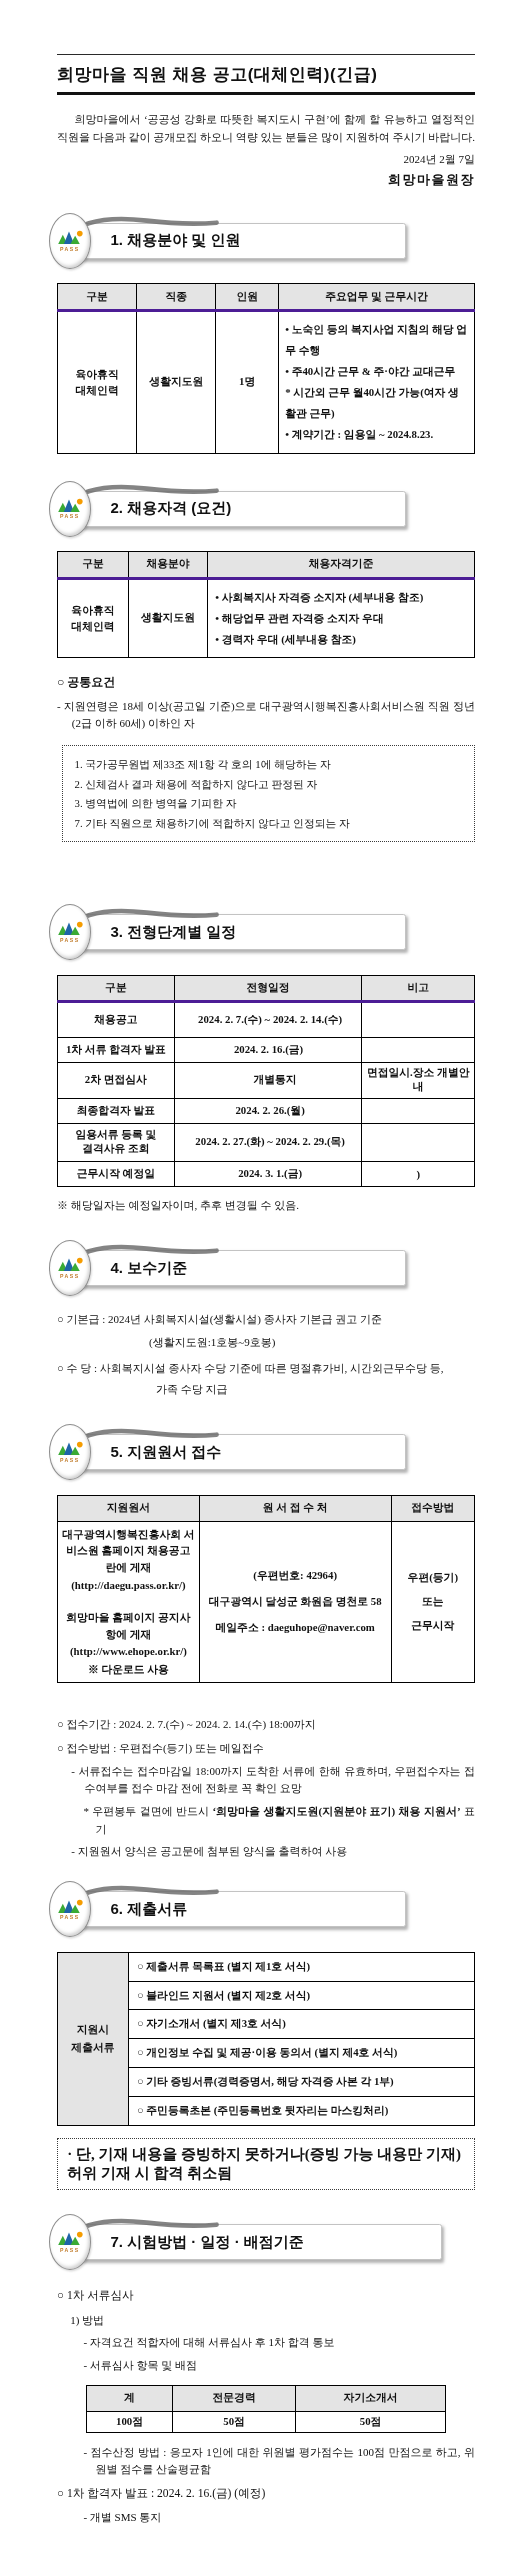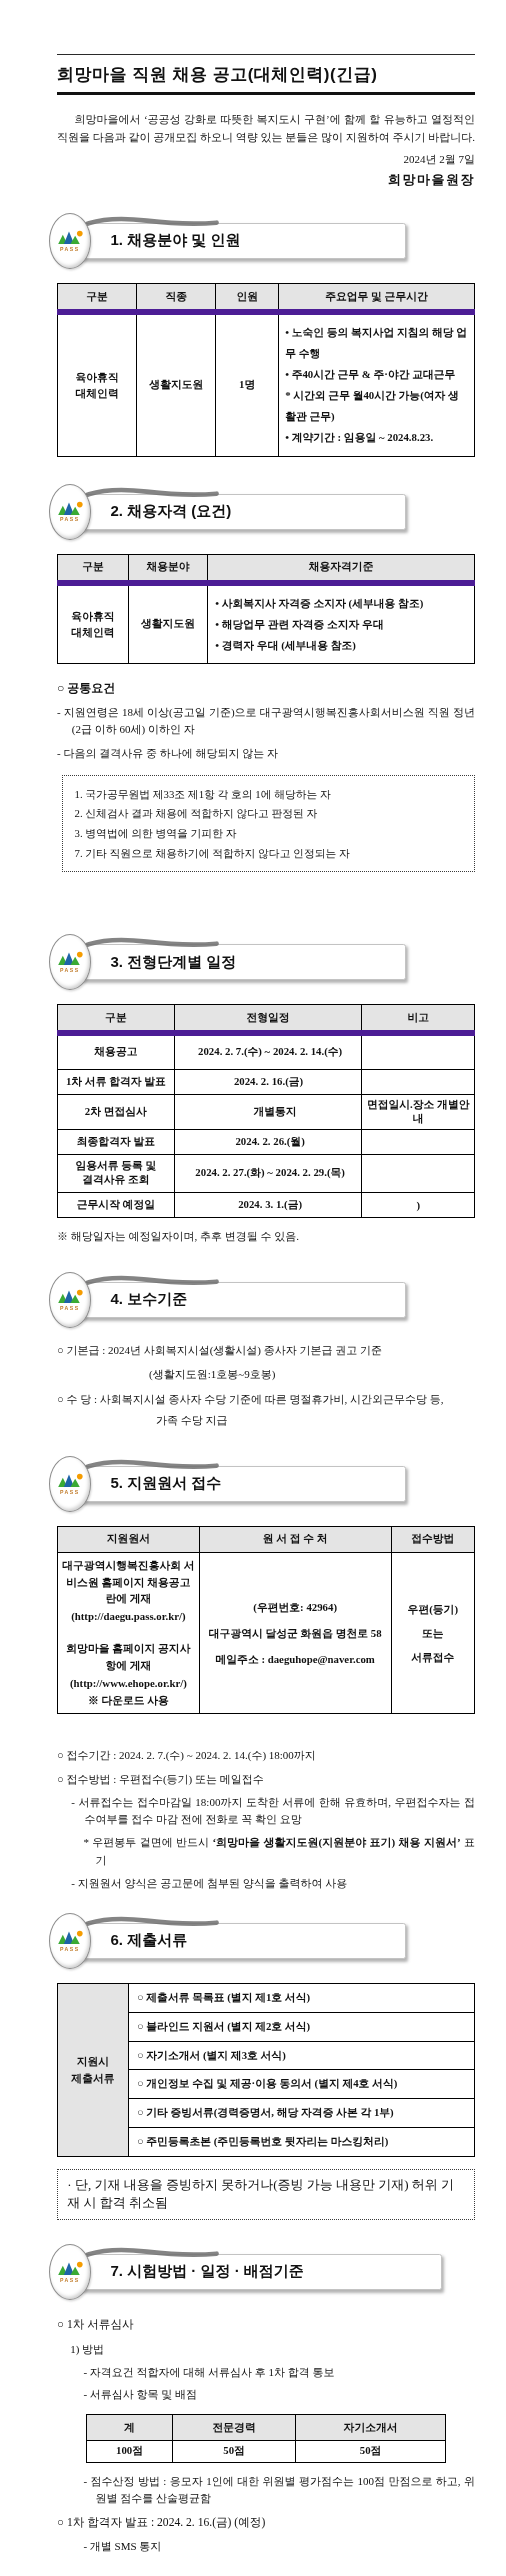--- a/index.html
+++ b/index.html
@@ -26,21 +26,21 @@
          border:0.5px solid #c3c3c3; border-radius:2.6px; box-shadow:1.5px 2.1px 3.1px rgba(0,0,0,.3);
          display:flex; align-items:center; padding-left:29px; z-index:1; }
   .swoosh { position:absolute; top:-7.7px; left:-17.5px; }
   .bar-text { font-family:"Liberation Sans","DejaVu Sans",sans-serif; font-size:15px; font-weight:bold; white-space:nowrap; }
 
   
   table.doc { border-collapse:collapse; width:100%; margin-top:14.4px; }
   table.doc th, table.doc td { border:0.5px solid #000; font-size:10.8px; text-align:center; vertical-align:middle; padding:3.1px 4.1px;font-weight:bold; }
   table.doc thead th { background:#e4e4e4; font-weight:bold; height:18.5px; }
   table.t-heavy { border-top:1.5px solid #000; border-bottom:1.5px solid #000; }
-  table.t-heavy thead th { border-bottom:6px solid #4c1d95; }
+  table.t-heavy thead th { border-bottom:3px solid #4c1d95; }
   td.cell-left { text-align:left; }
   .duty-line { text-align:left; line-height:1.95; }
   .stack-line { line-height:1.5; }
   .cell-gap { height:13.4px; }
   table.t5 td { height:auto; }
   .t5-body td { padding:9.3px 5.2px; }
   .t5 .src-line { line-height:1.55; margin:1px 0; }
   .t6-label { background:#e4e4e4; width:17%; font-size:11.3px; line-height:1.6; }
   .t6 td.item { text-align:left; height:21.6px; padding-left:8.2px; font-size:10.8px; }
   table.t7a { width:86%; margin:10.3px auto 0; }
@@ -49,21 +49,21 @@
   .blk { font-size:11px; line-height:1.6; }
   .li   { padding-left:1.35em; text-indent:-1.35em; margin-top:6.2px; text-align:justify; }
   .li2  { margin-left:1.3em; padding-left:1.2em; text-indent:-1.2em; margin-top:5.2px; text-align:justify; }
   .li3  { margin-left:2.4em; padding-left:1.1em; text-indent:-1.1em; margin-top:5.2px; text-align:justify; }
   .bold { font-weight:bold; }
   .sub-indent-1 { margin-left:92px; margin-top:6px; }
   .sub-indent-2 { margin-left:99px; margin-top:3.1px; }
   .section-label { font-size:12px; font-weight:bold; margin-top:14.4px; }
   .dotted-box { border:1px dotted #3a3a3a; margin:12.4px 0 0 5.2px; padding:6.2px 11.3px; }
   .dotted-box .item { font-size:10.8px; line-height:1.55; margin:3.1px 0; }
-  .dotted-note { border:0.8px dotted #3a3a3a; margin:12.4px 0 0 0; padding:6.2px 9.3px; font-size:13px; }
+  .dotted-note { border:0.8px dotted #3a3a3a; margin:12.4px 0 0 0; padding:6.2px 9.3px; font-size:15px;font-weight:bold; }
   .gap-s3 { height:62px; } .gap-sms { height:58px; }
 </style>
 </head>
 <body>
 
 <div class="page">
 
   <hr class="rule-thin">
   <div class="doc-title">희망마을 직원 채용 공고(대체인력)(긴급)</div>
   <hr class="rule-thick">
@@ -161,21 +161,20 @@
       <td class="cell-left" style="padding:7.2px 7.2px;">
         <div class="duty-line">• 사회복지사 자격증 소지자 (세부내용 참조)</div>
         <div class="duty-line">• 해당업무 관련 자격증 소지자 우대</div>
         <div class="duty-line">• 경력자 우대 (세부내용 참조)</div>
       </td>
     </tr>
       </tbody>
   </table>
   <div class="section-label blk">○ 공통요건</div>
   <div class="blk li">- 지원연령은 18세 이상(공고일 기준)으로 대구광역시행복진흥사회서비스원 직원 정년(2급 이하 60세) 이하인 자</div>
-  <div class="blk li">- 다음의 결격사유 중 하나에 해당되지 않는 자</div>
   <div class="dotted-box">
     <div class="item">1. 국가공무원법 제33조 제1항 각 호의 1에 해당하는 자</div>
     <div class="item">2. 신체검사 결과 채용에 적합하지 않다고 판정된 자</div>
     <div class="item">3. 병역법에 의한 병역을 기피한 자</div>
     <div class="item">7. 기타 직원으로 채용하기에 적합하지 않다고 인정되는 자</div>
   </div>
 
   <div class="gap-s3"></div>
 
   <div class="sec-head">
@@ -306,21 +305,21 @@
         <div class="src-line">※ 다운로드 사용</div>
       </td>
       <td>
         <div class="src-line" style="margin-bottom:9.3px;">(우편번호: 42964)</div>
         <div class="src-line" style="margin-bottom:9.3px;">대구광역시 달성군 화원읍 명천로 58</div>
         <div class="src-line">메일주소 : daeguhope@naver.com</div>
       </td>
       <td>
         <div class="src-line" style="margin-bottom:7.2px;">우편(등기)</div>
         <div class="src-line" style="margin-bottom:7.2px;">또는</div>
-        <div class="src-line">서류접수</div>
+        <div class="src-line">근무시작</div>
       </td>
     </tr>
       </tbody>
   </table>
   <div class="blk li" style="margin-top:33px;">○ 접수기간 : 2024. 2. 7.(수) ~ 2024. 2. 14.(수) 18:00까지</div>
   <div class="blk li">○ 접수방법 : 우편접수(등기) 또는 메일접수</div>
   <div class="blk li2">- 서류접수는 접수마감일 18:00까지 도착한 서류에 한해 유효하며, 우편접수자는 접수여부를 접수 마감 전에 전화로 꼭 확인 요망</div>
   <div class="blk li3"><span>* 우편봉투 겉면에 반드시 </span><span class="bold">‘희망마을 생활지도원(지원분야 표기) 채용 지원서’</span><span> 표기</span></div>
   <div class="blk li2">- 지원원서 양식은 공고문에 첨부된 양식을 출력하여 사용</div>
 

